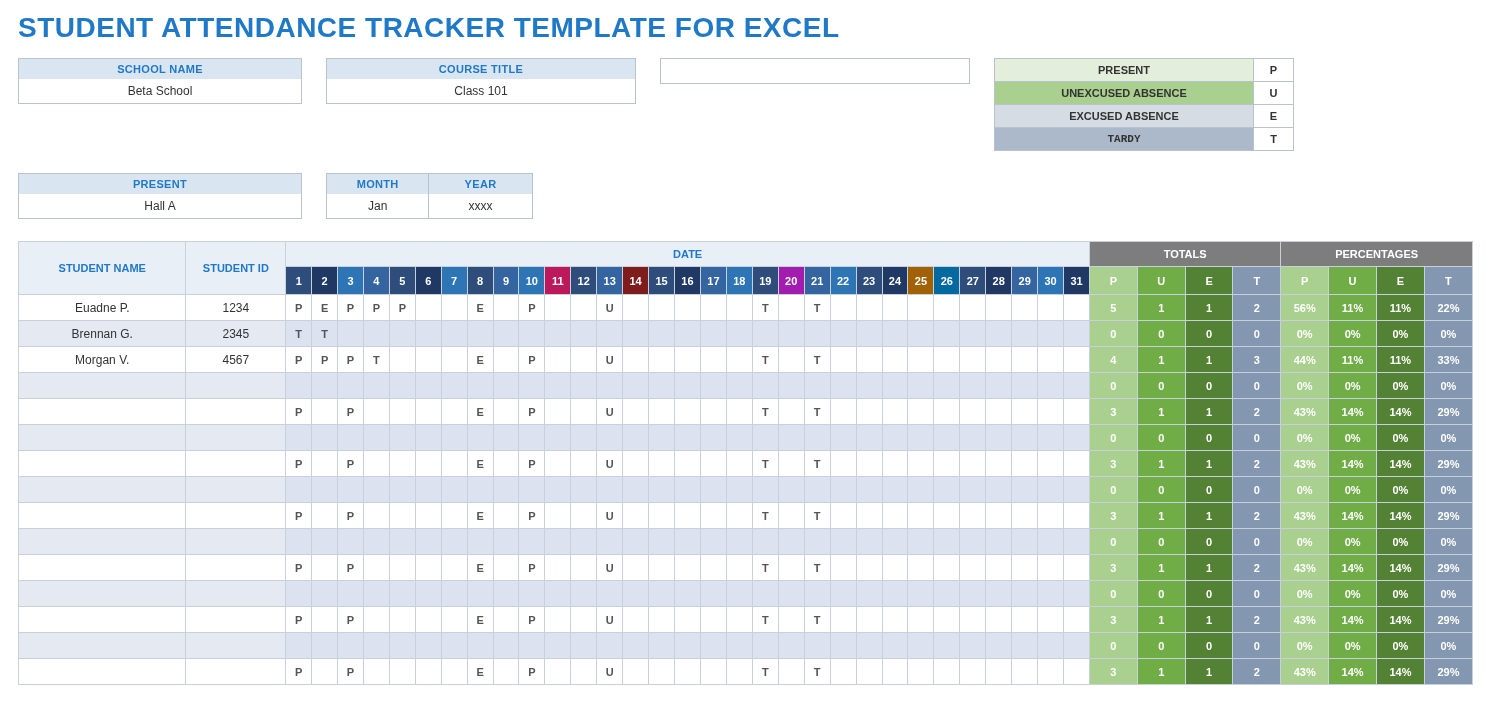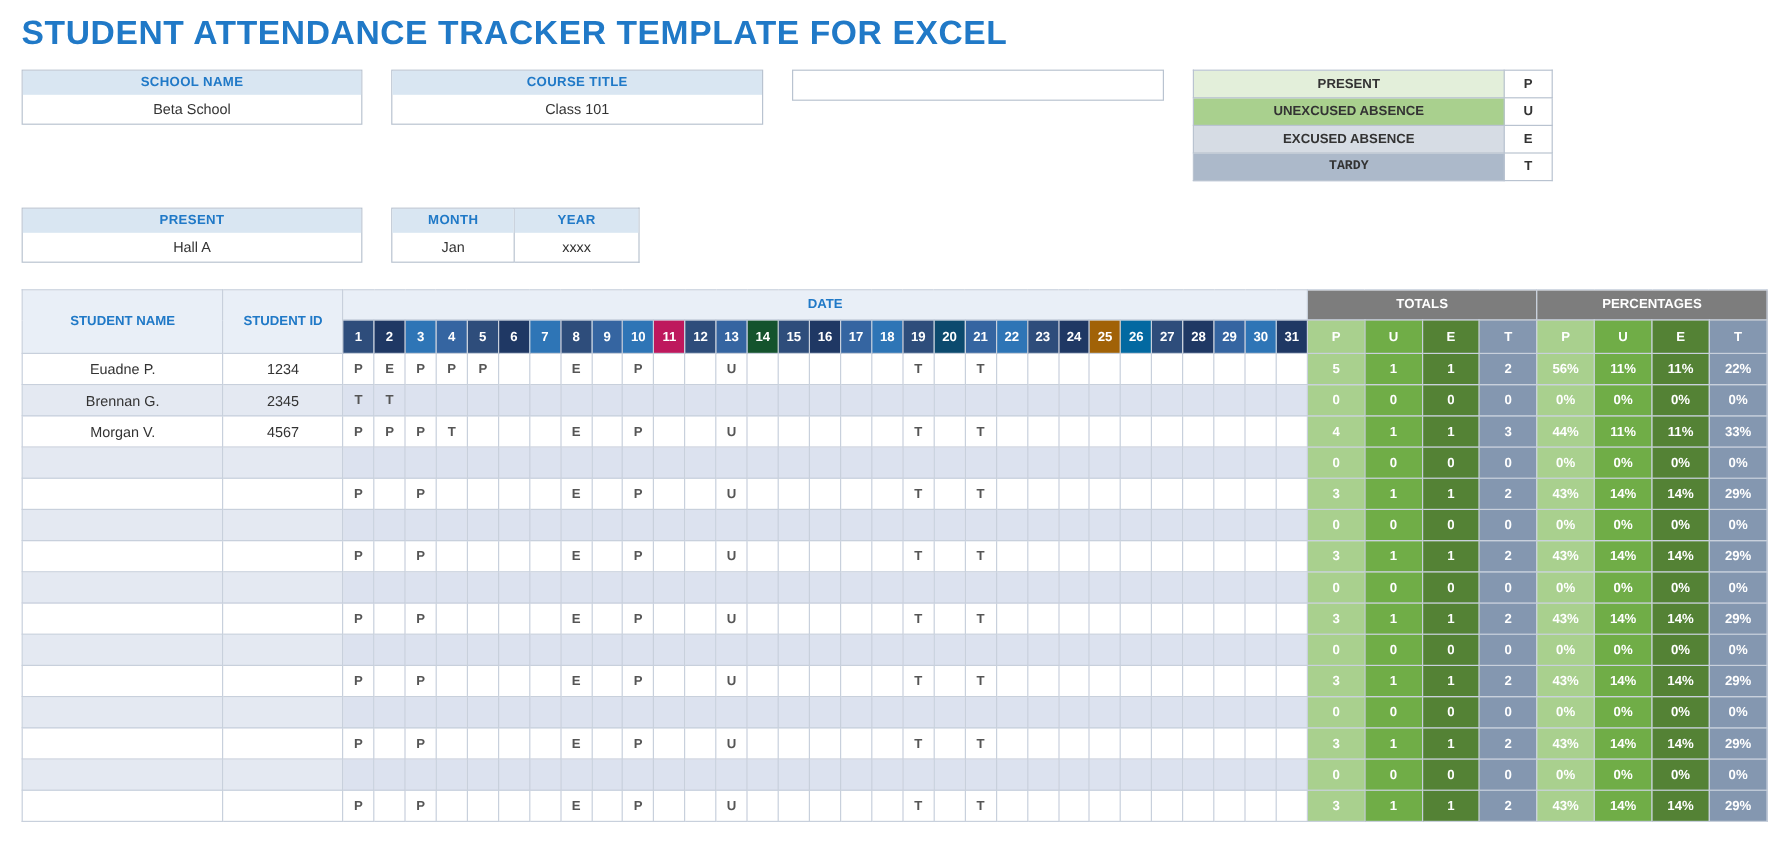--- a/index.html
+++ b/index.html
@@ -110,27 +110,27 @@
         <th class="th-day" style="background:#3565a1">4</th>
         <th class="th-day" style="background:#2e4d7b">5</th>
         <th class="th-day" style="background:#1f3864">6</th>
         <th class="th-day" style="background:#2e75b6">7</th>
         <th class="th-day" style="background:#2e4d7b">8</th>
         <th class="th-day" style="background:#3565a1">9</th>
         <th class="th-day" style="background:#2e75b6">10</th>
         <th class="th-day" style="background:#be185d">11</th>
         <th class="th-day" style="background:#2e4d7b">12</th>
         <th class="th-day" style="background:#3565a1">13</th>
-        <th class="th-day" style="background:#14532d">14</th>
+        <th class="th-day" style="background:#7f1d1d">14</th>
         <th class="th-day" style="background:#2e4d7b">15</th>
         <th class="th-day" style="background:#1f3864">16</th>
         <th class="th-day" style="background:#3565a1">17</th>
         <th class="th-day" style="background:#2e75b6">18</th>
         <th class="th-day" style="background:#2e4d7b">19</th>
-        <th class="th-day" style="background:#0c4a6e">20</th>
+        <th class="th-day" style="background:#a21caf">20</th>
         <th class="th-day" style="background:#3565a1">21</th>
         <th class="th-day" style="background:#2e75b6">22</th>
         <th class="th-day" style="background:#2e4d7b">23</th>
         <th class="th-day" style="background:#1f3864">24</th>
         <th class="th-day" style="background:#a16207">25</th>
         <th class="th-day" style="background:#0369a1">26</th>
         <th class="th-day" style="background:#2e4d7b">27</th>
         <th class="th-day" style="background:#1f3864">28</th>
         <th class="th-day" style="background:#3565a1">29</th>
         <th class="th-day" style="background:#2e75b6">30</th>

